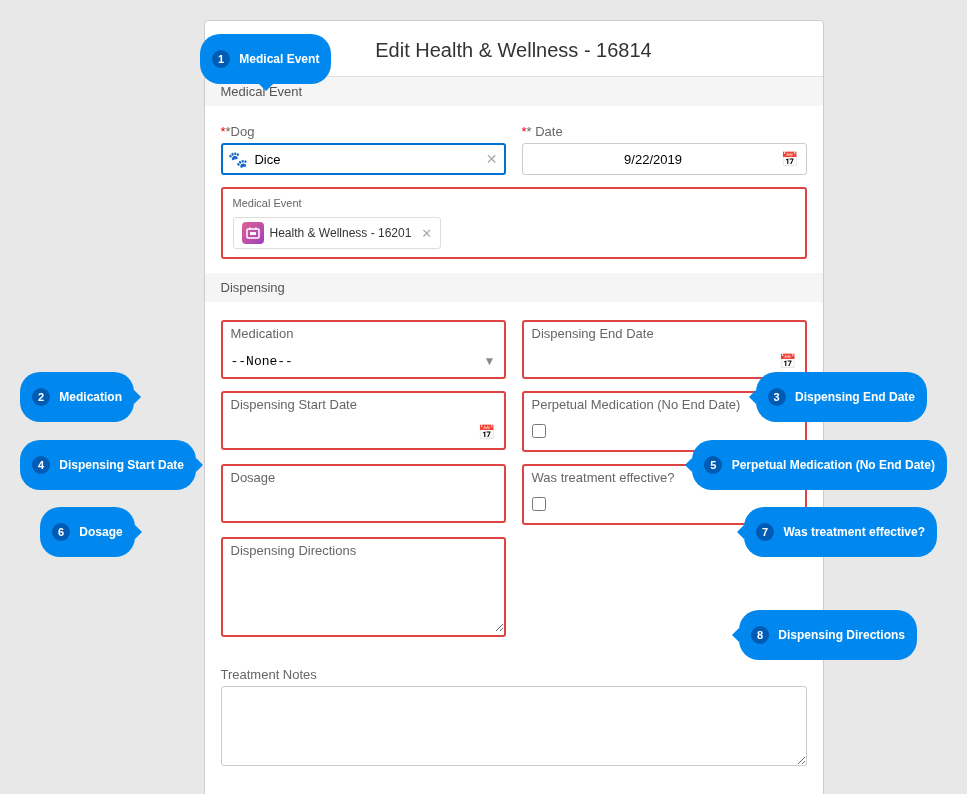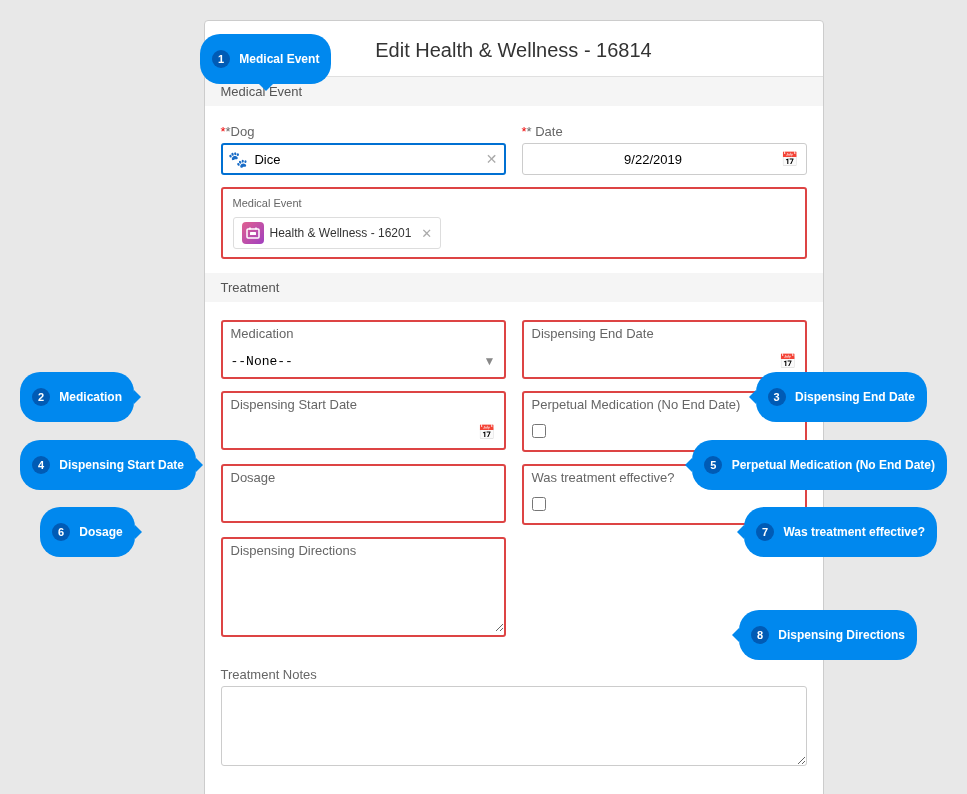--- a/index.html
+++ b/index.html
@@ -406,21 +406,21 @@
               </svg>
             </div>
             <span>Health &amp; Wellness - 16201</span>
             <span class="event-tag-close">✕</span>
           </div>
         </div>
       </div>
     </div>
 
     <div class="section treatment-section">
-      <div class="section-header">Treatment</div>
+      <div class="section-header">Dispensing</div>
       <div class="section-body">
 
         <div class="field-row">
 
           <div class="field-group">
             <div class="bordered-field">
               <div class="field-label">Medication</div>
               <div class="select-wrapper">
                 <select>
                   <option>--None--</option>

